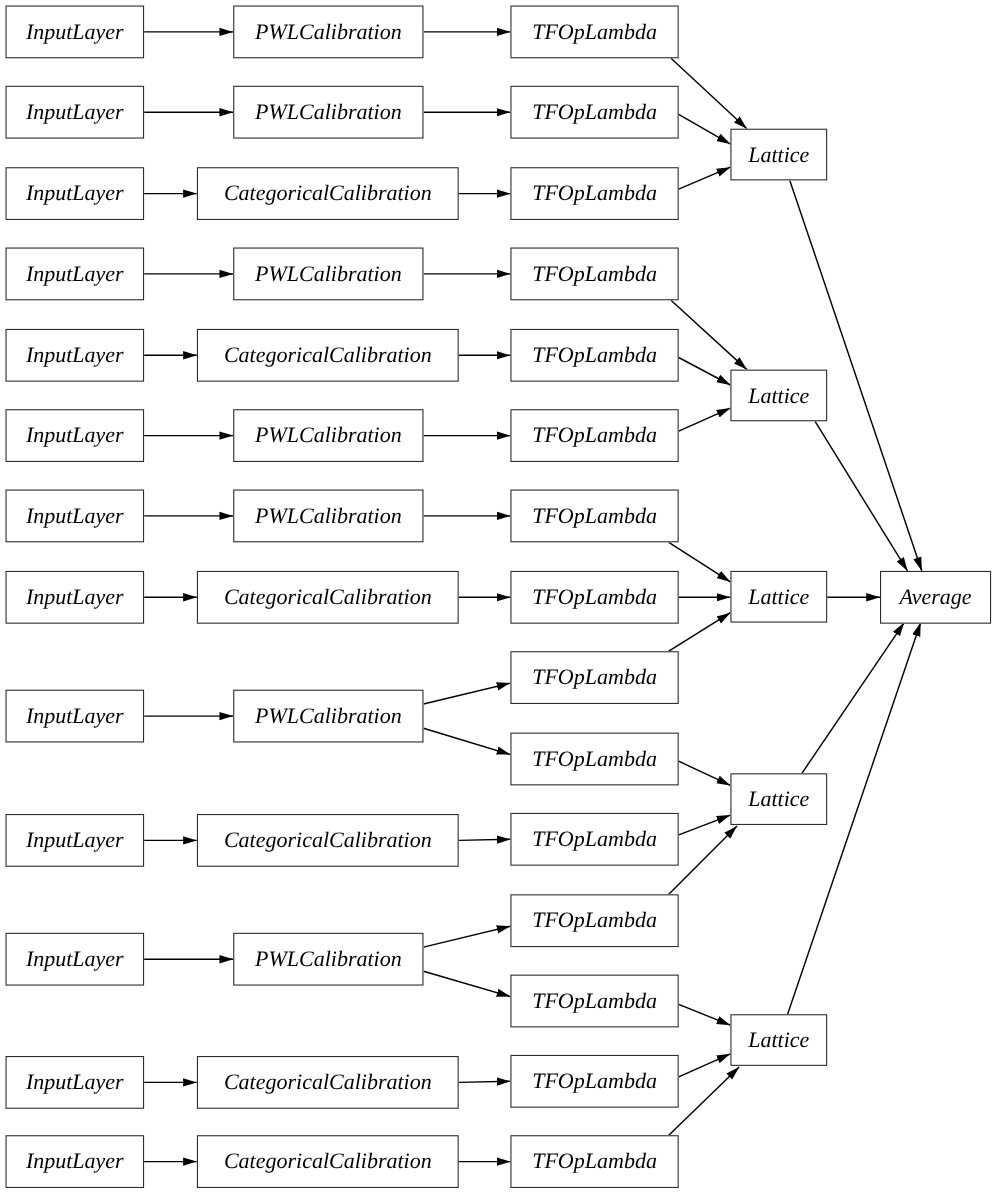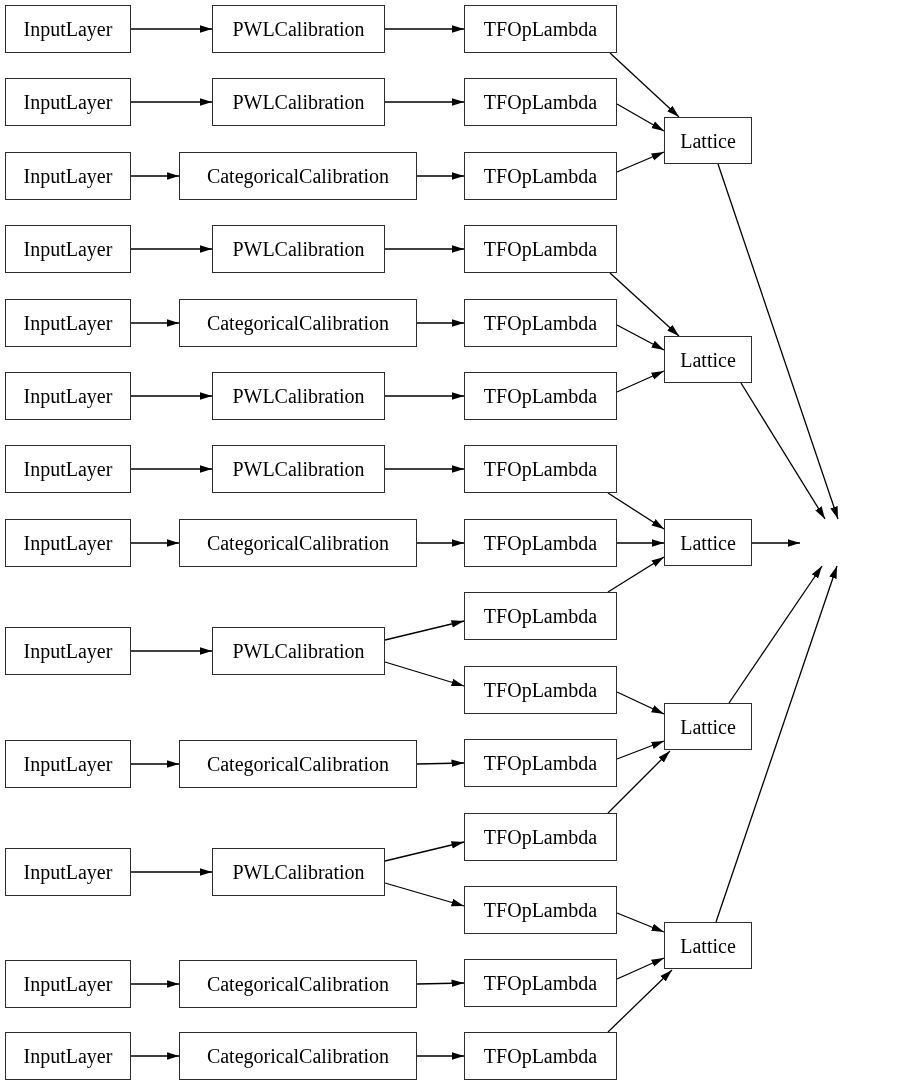--- a/index.html
+++ b/index.html
@@ -2,20 +2,21 @@
 <html><head>
 <meta charset="utf-8">
 <style>
   html, body { margin: 0; padding: 0; }
   body { background: #ffffff; }
   .stage {
     position: relative;
     overflow: hidden;
     background: #ffffff;
     font-family: "Liberation Serif", serif;
+    font-style: italic;
   }
   .edges {
     position: absolute;
     left: 0; top: 0;
     pointer-events: none;
   }
   .node {
     position: absolute;
     box-sizing: border-box;
     border: 1px solid #2d2d2d;
@@ -127,13 +128,14 @@
     <div class="node" style="left: 464px; top: 739px; width: 153px; height: 48px; border-color: rgb(45, 45, 45); background: rgb(255, 255, 255); color: rgb(0, 0, 0);">TFOpLambda</div>
     <div class="node" style="left: 464px; top: 813px; width: 153px; height: 48px; border-color: rgb(45, 45, 45); background: rgb(255, 255, 255); color: rgb(0, 0, 0);">TFOpLambda</div>
     <div class="node" style="left: 464px; top: 886px; width: 153px; height: 48px; border-color: rgb(45, 45, 45); background: rgb(255, 255, 255); color: rgb(0, 0, 0);">TFOpLambda</div>
     <div class="node" style="left: 464px; top: 959px; width: 153px; height: 48px; border-color: rgb(45, 45, 45); background: rgb(255, 255, 255); color: rgb(0, 0, 0);">TFOpLambda</div>
     <div class="node" style="left: 464px; top: 1032px; width: 153px; height: 48px; border-color: rgb(45, 45, 45); background: rgb(255, 255, 255); color: rgb(0, 0, 0);">TFOpLambda</div>
     <div class="node" style="left: 664px; top: 117px; width: 88px; height: 47px; border-color: rgb(45, 45, 45); background: rgb(255, 255, 255); color: rgb(0, 0, 0);">Lattice</div>
     <div class="node" style="left: 664px; top: 336px; width: 88px; height: 47px; border-color: rgb(45, 45, 45); background: rgb(255, 255, 255); color: rgb(0, 0, 0);">Lattice</div>
     <div class="node" style="left: 664px; top: 519px; width: 88px; height: 47px; border-color: rgb(45, 45, 45); background: rgb(255, 255, 255); color: rgb(0, 0, 0);">Lattice</div>
     <div class="node" style="left: 664px; top: 703px; width: 88px; height: 47px; border-color: rgb(45, 45, 45); background: rgb(255, 255, 255); color: rgb(0, 0, 0);">Lattice</div>
     <div class="node" style="left: 664px; top: 922px; width: 88px; height: 47px; border-color: rgb(45, 45, 45); background: rgb(255, 255, 255); color: rgb(0, 0, 0);">Lattice</div>
+    <div class="node" style="left: 800px; top: 519px; width: 101px; height: 48px; border-color: rgb(45, 45, 45); background: rgb(255, 255, 255); color: rgb(0, 0, 0);">Average</div>
   </div>
 
 </body></html>

